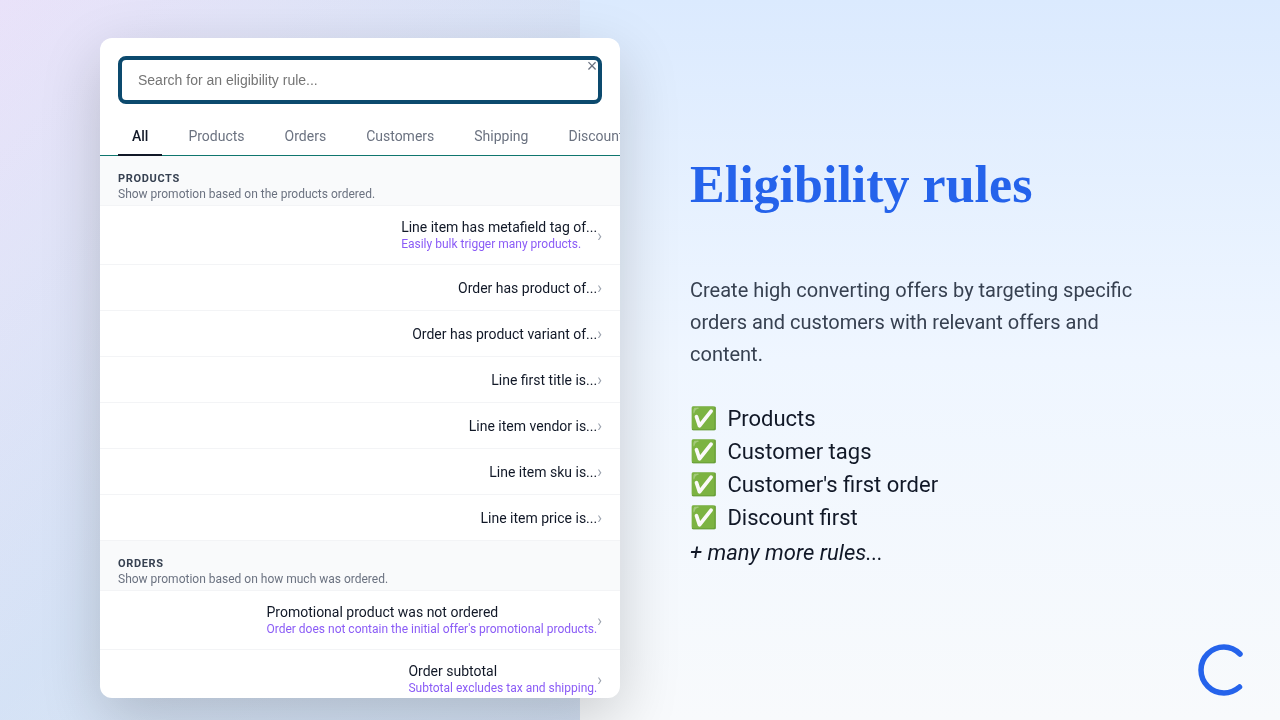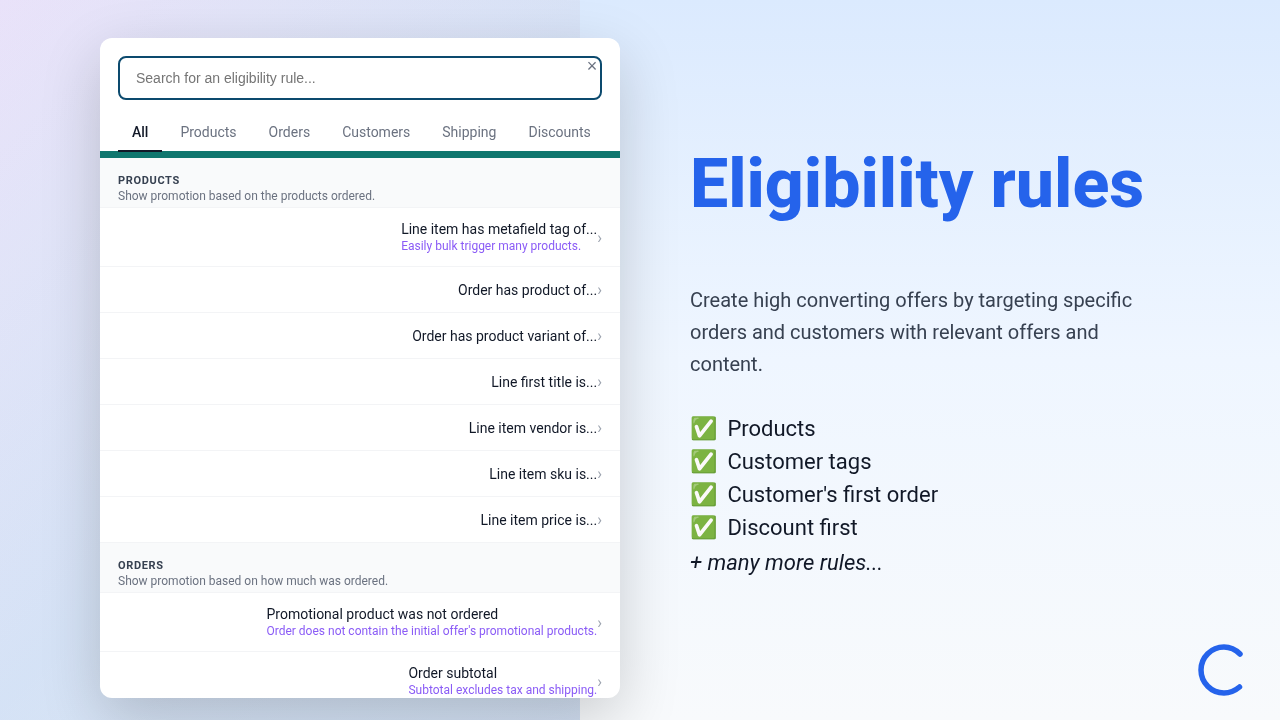--- a/index.html
+++ b/index.html
@@ -47,21 +47,21 @@
     
     .modal-search-area {
       padding: 18px 18px 0 18px;
       position: relative;
       flex-shrink: 0;
     }
 
     .search-input {
       width: 100%;
       padding: 12px 16px;
-      border: 2px solid #0c4a6e;
+      border: 4px solid #0c4a6e;
       border-radius: 8px;
       font-size: 14px;
       color: #374151;
       outline: none;
       background: #fff;
     }
 
     .close-btn {
       position: absolute;
       top: 14px;
@@ -75,23 +75,23 @@
       color: #6b7280;
       font-size: 18px;
       font-weight: 300;
       border: none;
       background: none;
     }
 
     
     .tabs {
       display: flex;
-      gap: 4px;
+      gap: 12px;
       padding: 0 18px;
-      border-bottom: 7px solid #0f766e;
+      border-bottom: 1px solid #0f766e;
       margin-top: 14px;
       flex-shrink: 0;
     }
 
     .tab {
       padding: 10px 14px;
       font-size: 14px;
       color: #6b7280;
       cursor: pointer;
       border-bottom: 2px solid transparent;
@@ -166,25 +166,26 @@
       right: 0;
       width: 660px;
       height: 720px;
       display: flex;
       flex-direction: column;
       justify-content: center;
       padding: 60px 70px;
     }
 
     .eligibility-title {
-      font-size: 68px;
+      font-size: 52px;
       font-weight: 800;
       color: #1e3a5f;
       line-height: 1.15;
       margin-bottom: 60px;
+      font-family: Liberation Serif, serif;
     }
 
     .eligibility-title span {
       color: #2563eb;
     }
 
     .eligibility-desc {
       font-size: 20px;
       color: #374151;
       line-height: 1.6;

